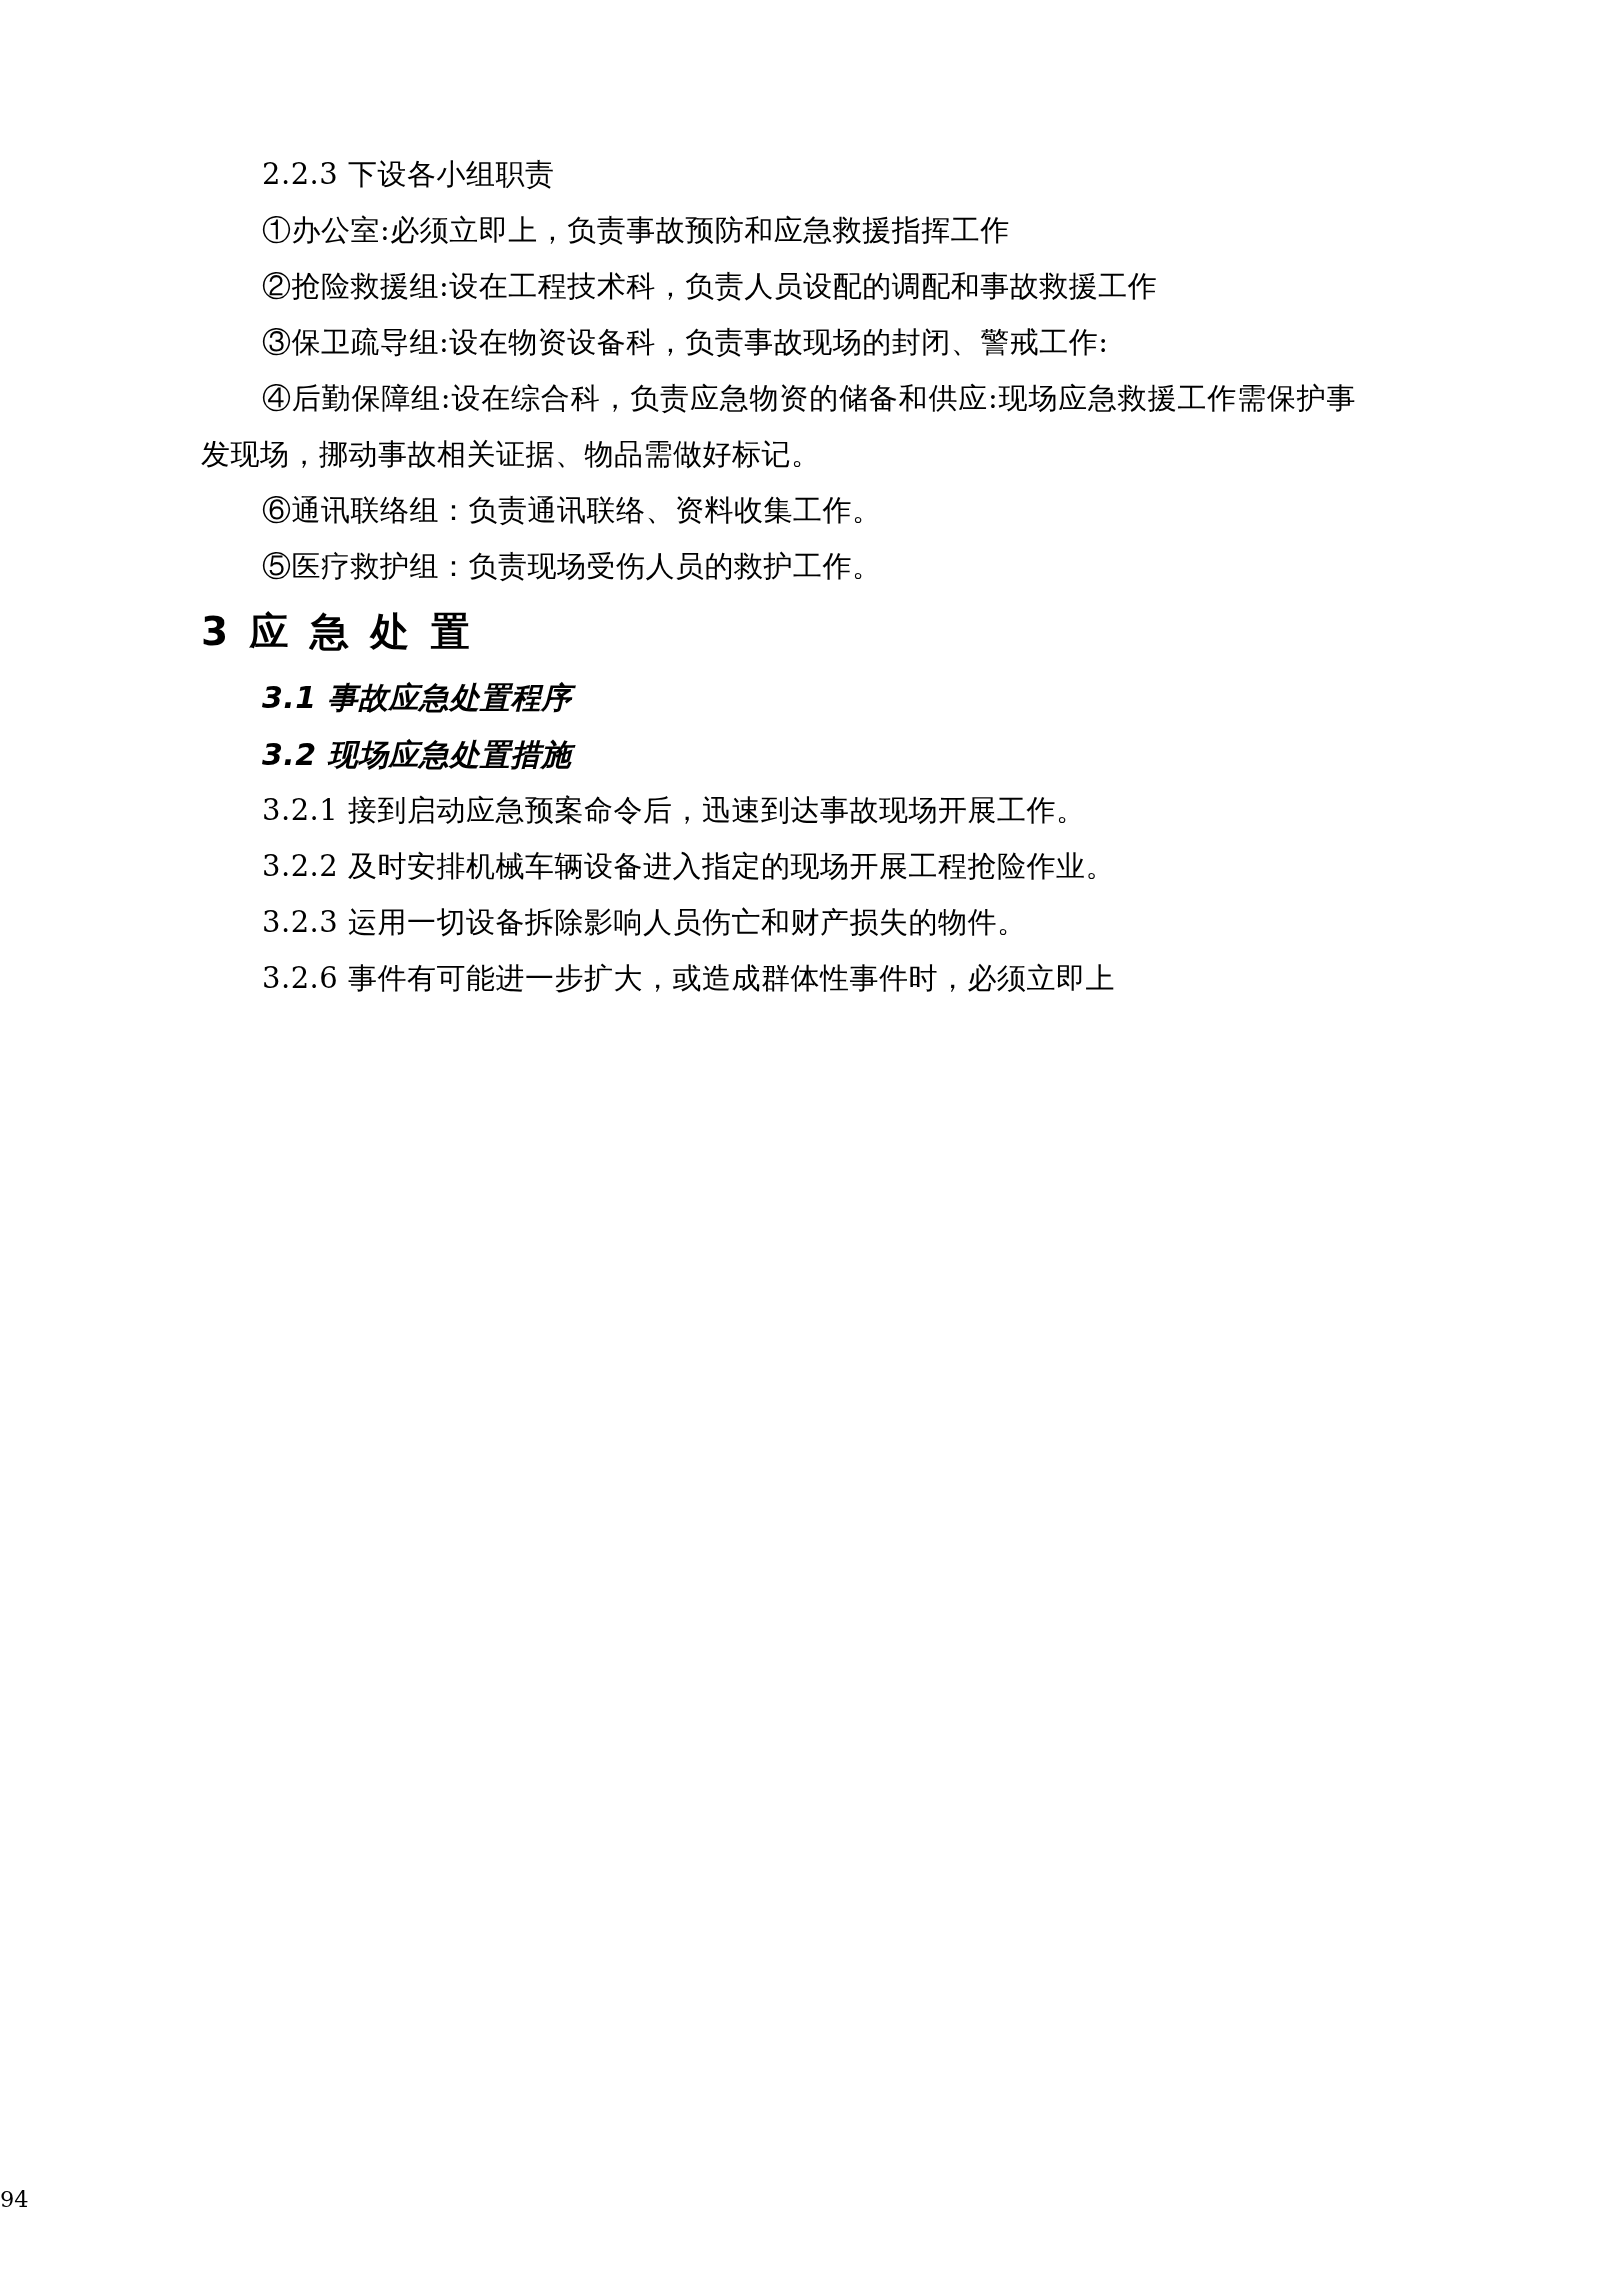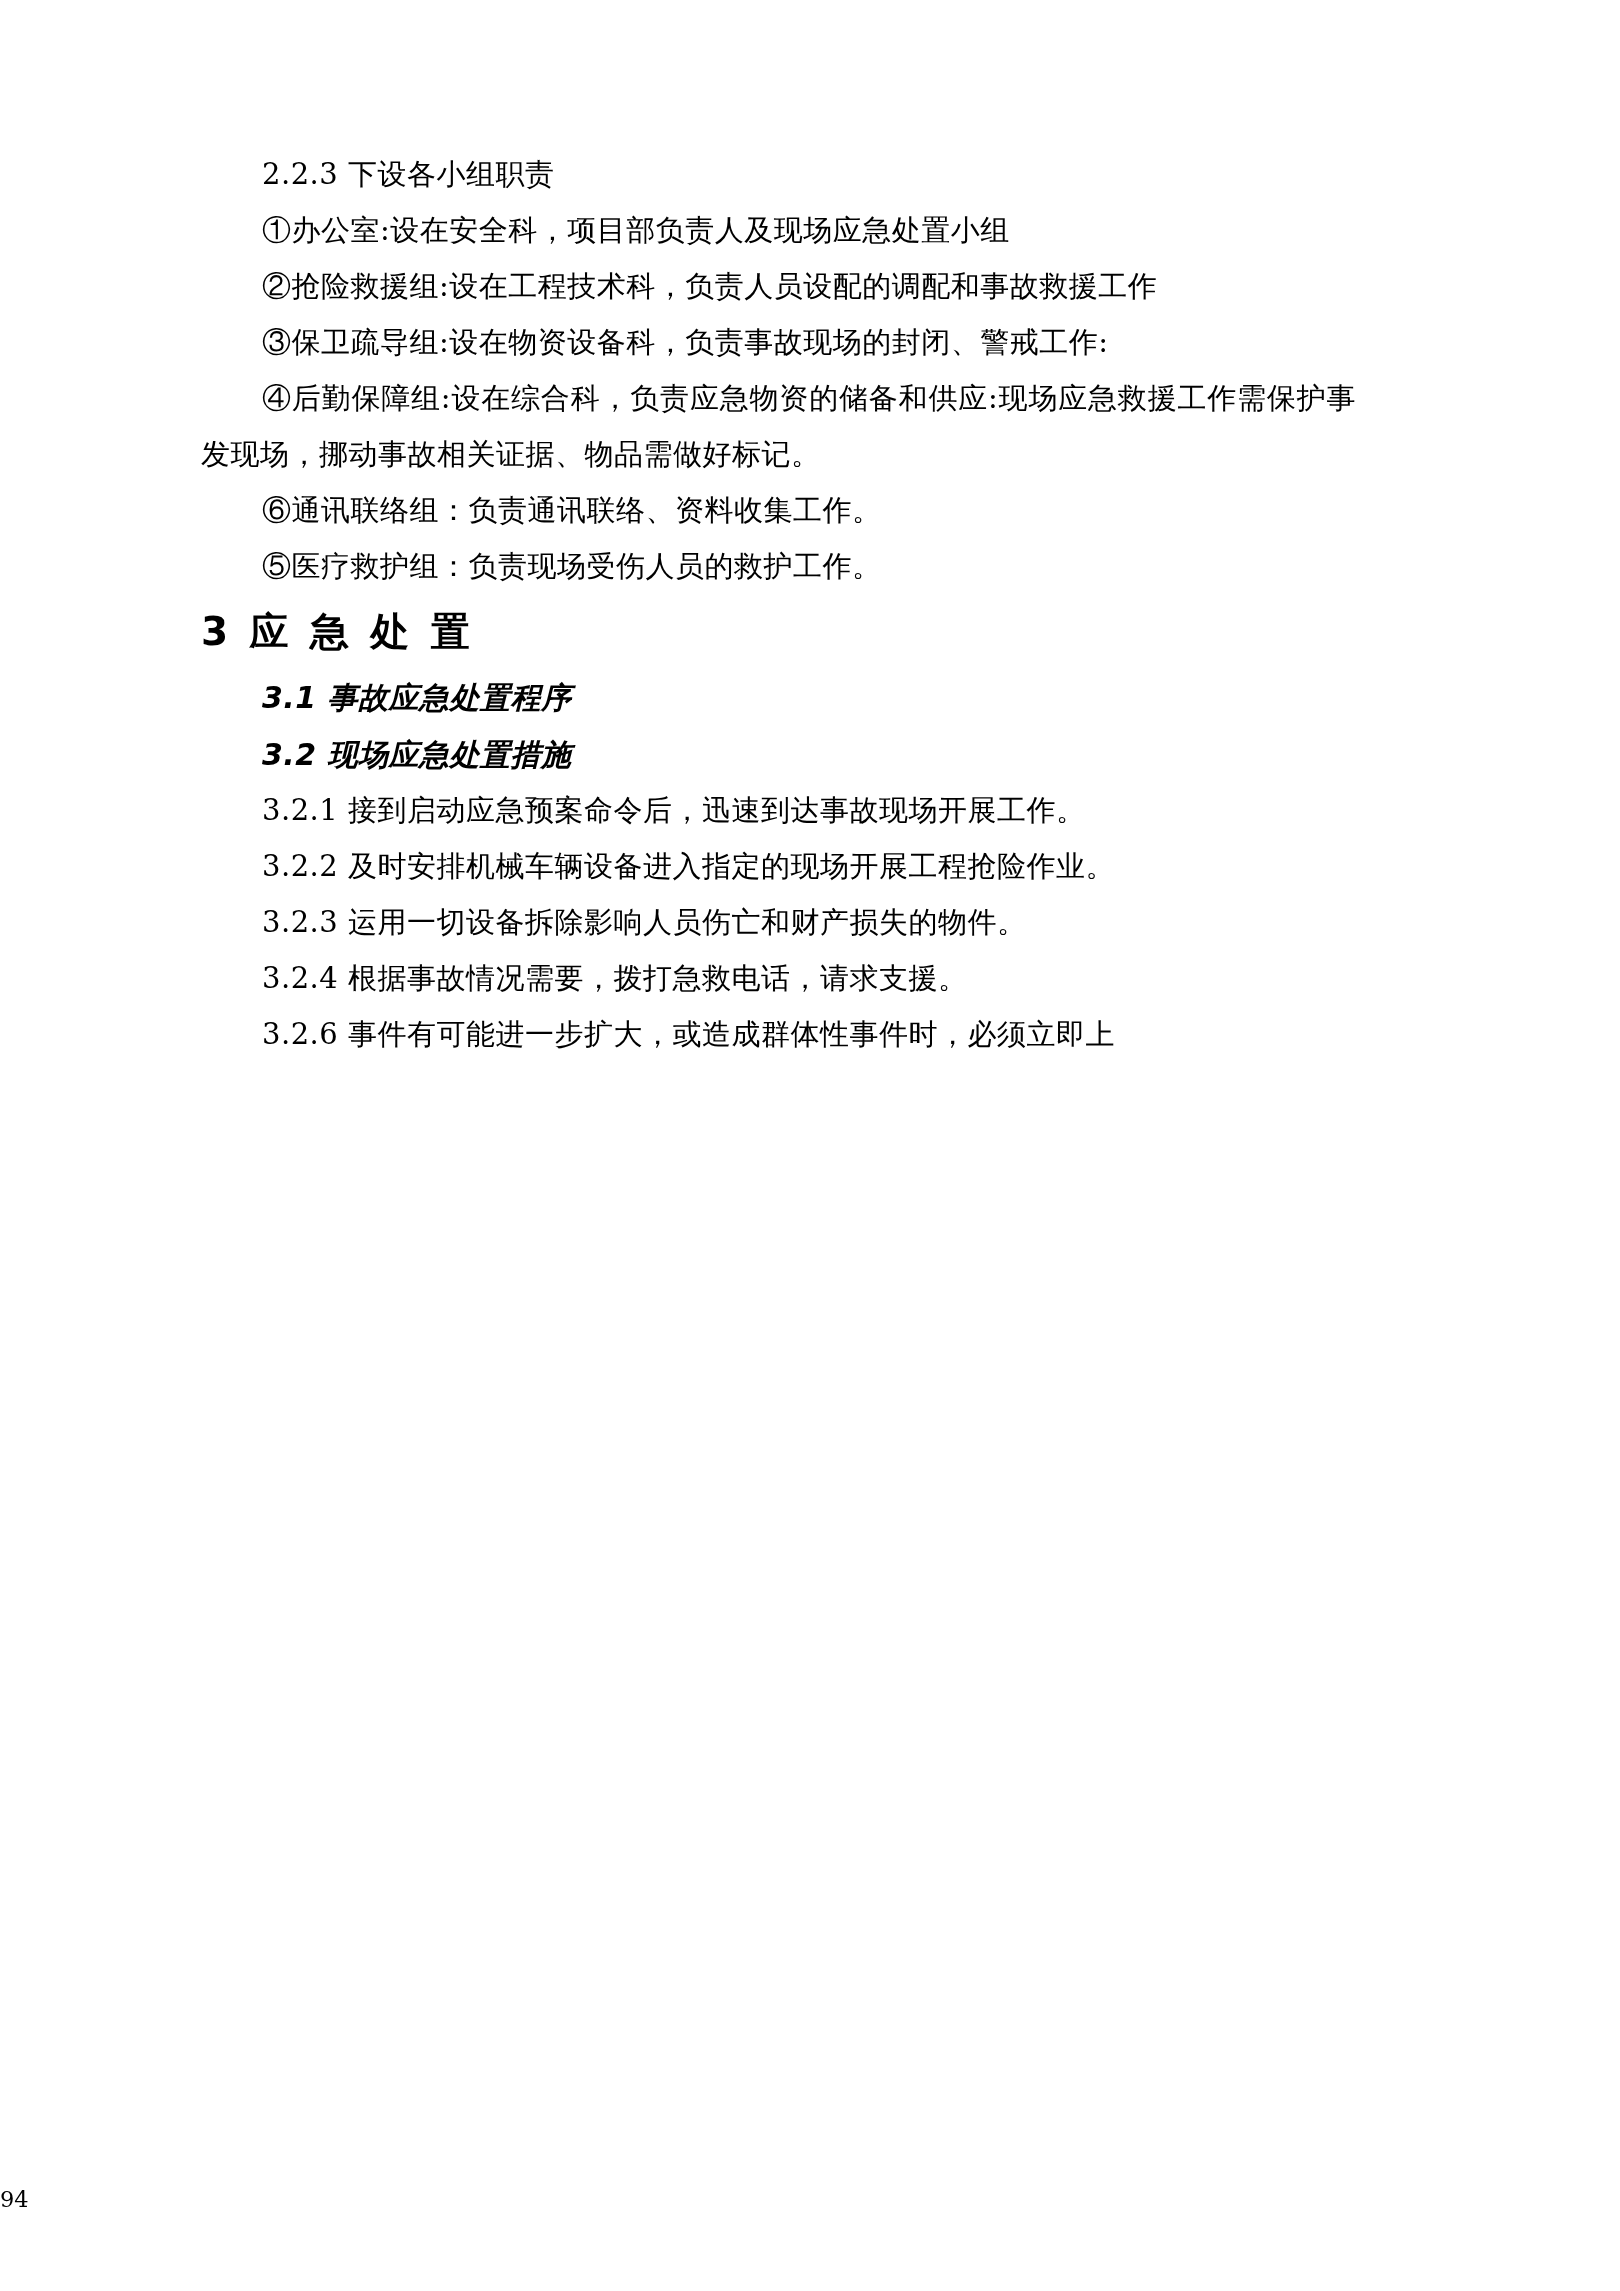--- a/index.html
+++ b/index.html
@@ -74,21 +74,21 @@
   }
 </style>
 </head>
 <body>
 
 <div class="page">
   <div class="body-text para-block">
 
     <p class="indent">2.2.3 下设各小组职责</p>
 
-    <p class="indent">①办公室:设在安全科，项目部负责人及现场应急处置小组</p>
+    <p class="indent">①办公室:必须立即上，负责事故预防和应急救援指挥工作</p>
 
     <p class="indent">②抢险救援组:设在工程技术科，负责人员设配的调配和事故救援工作</p>
 
     <p class="indent">③保卫疏导组:设在物资设备科，负责事故现场的封闭、警戒工作:</p>
 
     <p class="indent">④后勤保障组:设在综合科，负责应急物资的储备和供应:现场应急救援工作需保护事发现场，挪动事故相关证据、物品需做好标记。</p>
 
     <p class="indent">⑥通讯联络组：负责通讯联络、资料收集工作。</p>
 
     <p class="indent">⑤医疗救护组：负责现场受伤人员的救护工作。</p>
@@ -99,21 +99,20 @@
 
 
     <p class="heading2">3.2  现场应急处置措施</p>
 
     <p class="indent">3.2.1 接到启动应急预案命令后，迅速到达事故现场开展工作。</p>
 
     <p class="indent">3.2.2 及时安排机械车辆设备进入指定的现场开展工程抢险作业。</p>
 
     <p class="indent">3.2.3 运用一切设备拆除影响人员伤亡和财产损失的物件。</p>
 
-    <p class="indent">3.2.4 根据事故情况需要，拨打急救电话，请求支援。</p>
 
     <p class="indent">3.2.6 事件有可能进一步扩大，或造成群体性事件时，必须立即上</p>
 
   </div>
 
   <div class="footer">94</div>
 </div>
 
 
 </body></html>

